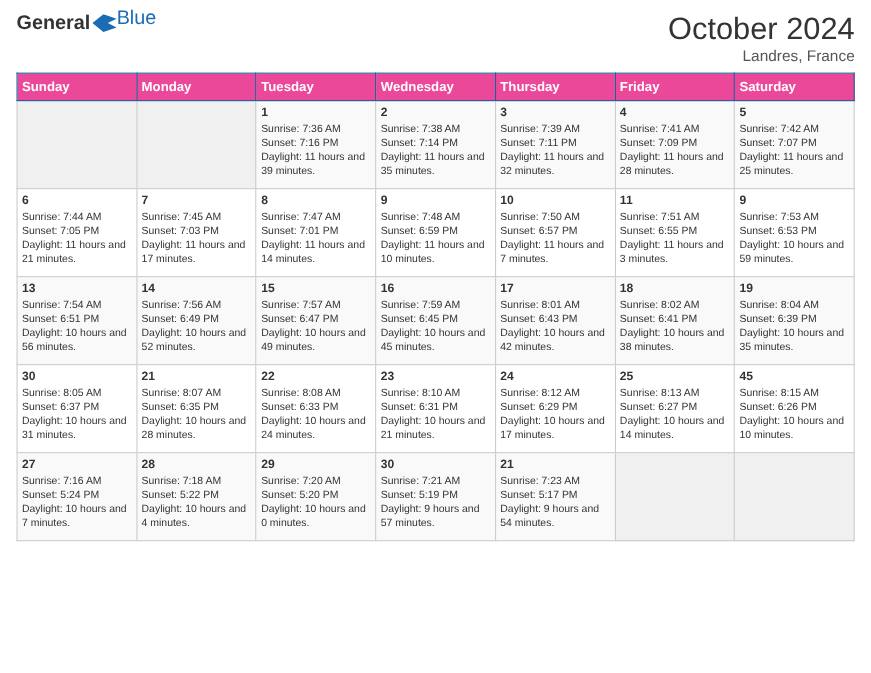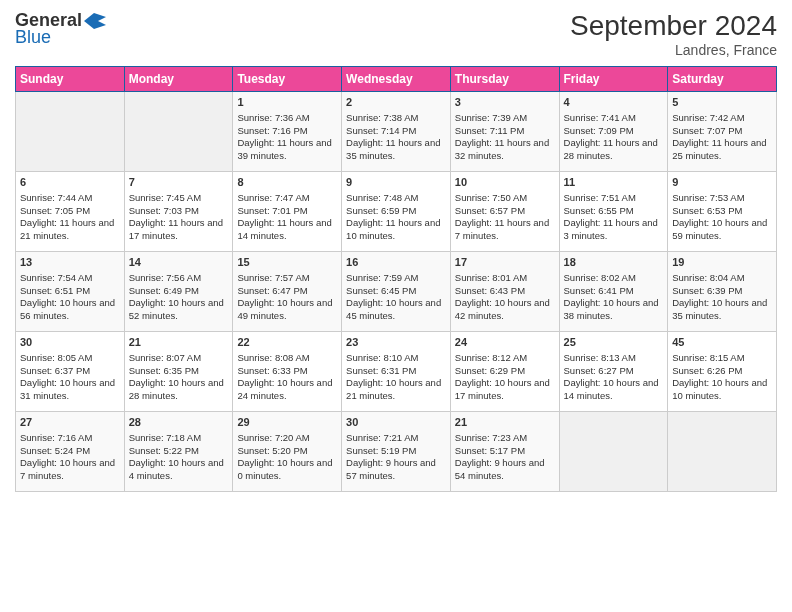--- a/index.html
+++ b/index.html
@@ -17,21 +17,21 @@
       background: #fff;
     }
     .header {
       display: flex;
       justify-content: space-between;
       align-items: flex-start;
       margin-bottom: 8px;
     }
     .logo {
       display: flex;
-      flex-direction: column;
+      flex-direction: row;
       align-items: flex-start;
     }
     .logo-row {
       display: flex;
       align-items: center;
       gap: 2px;
     }
     .title-area {
       text-align: right;
     }
@@ -94,21 +94,21 @@
     <div class="logo">
       <div class="logo-row">
         <span style="font-size:18px; font-weight:bold; color:#333;">General</span>
         <svg width="22" height="16" viewBox="0 0 22 16">
           <polygon points="0,8 10,0 22,4 14,8 22,12 10,16" fill="#1a6cb5"></polygon>
         </svg>
       </div>
       <span style="font-size:18px; font-weight:normal; color:#1a6cb5; margin-top:-4px;">Blue</span>
     </div>
     <div class="title-area">
-      <div class="month-title">September 2024</div>
+      <div class="month-title">October 2024</div>
       <div class="location">Landres, France</div>
     </div>
   </div>
 
   <table>
     <thead>
       <tr>
         <th>Sunday</th>
         <th>Monday</th>
         <th>Tuesday</th>

